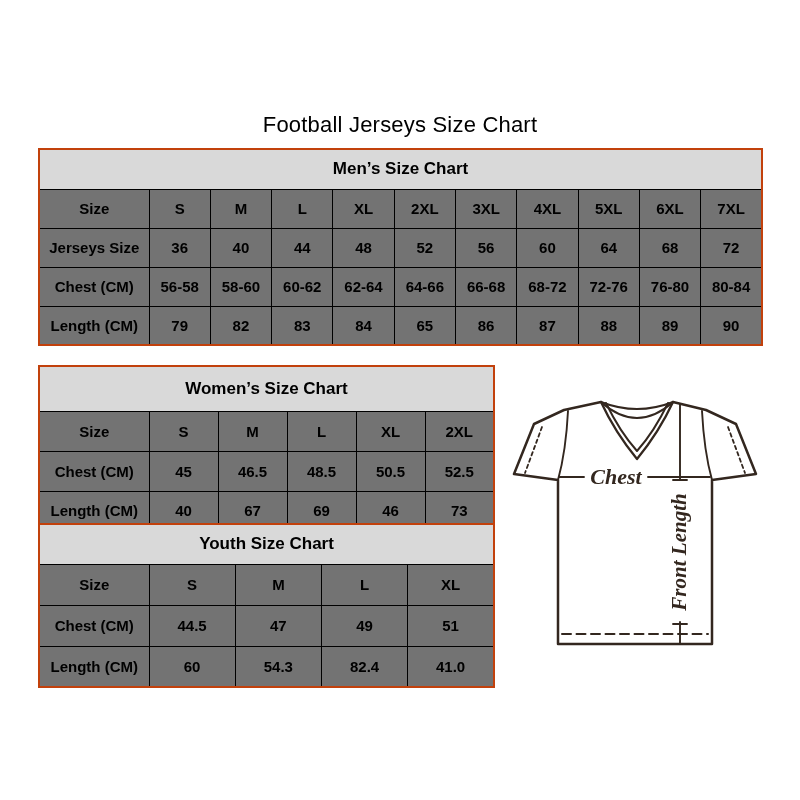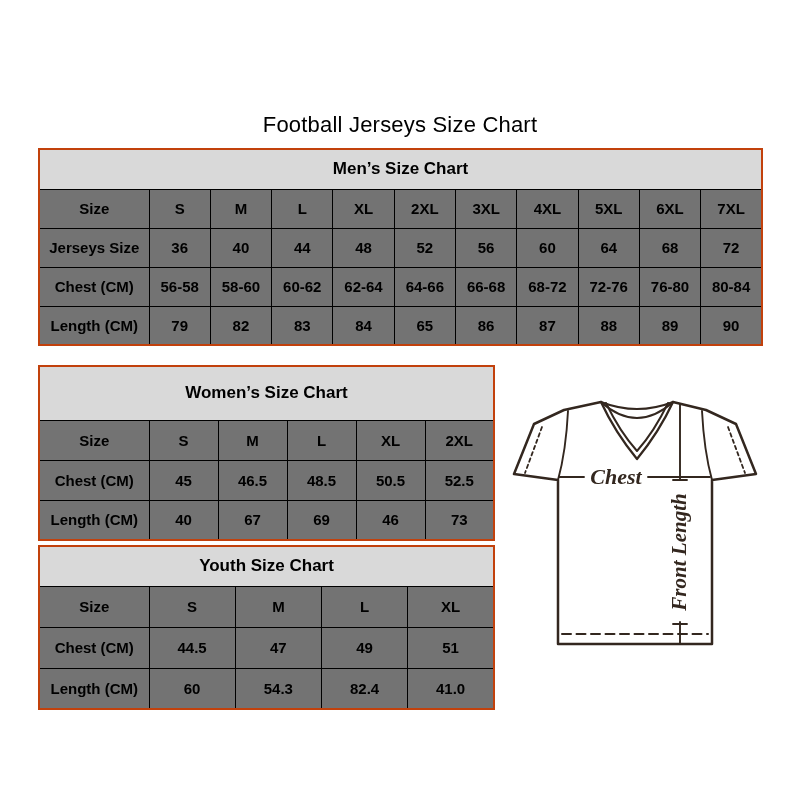--- a/index.html
+++ b/index.html
@@ -18,24 +18,24 @@
   }
   table.size-table th,
   table.size-table td{
     border:1px solid #000;text-align:center;vertical-align:middle;
     font-weight:bold;color:#000;padding:0;
   }
   table.size-table th{font-size:17px;}
   table.size-table td{font-size:15px;}
   table.mens  {left:38px;top:148px;width:725px;}
   table.womens{left:38px;top:365px;width:457px;}
-  table.youth {left:38px;top:545px;width:457px;}
+  table.youth {left:38px;top:523px;width:457px;}
   table.mens   thead tr{height:40px;}
   table.mens   tbody tr{height:39px;}
-  table.womens thead tr{height:54px;}
+  table.womens thead tr{height:45px;}
   table.womens tbody tr{height:40px;}
   table.youth  thead tr{height:40px;}
   table.youth  tbody tr{height:41px;}
   .jersey-wrap{
     position:absolute;left:502px;top:396px;width:268px;height:258px;
   }
 </style>
 </head>
 <body>
 

